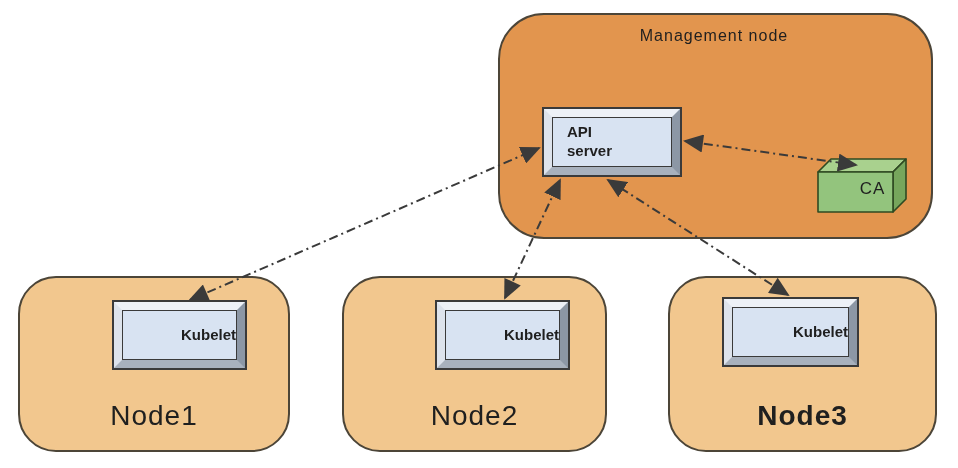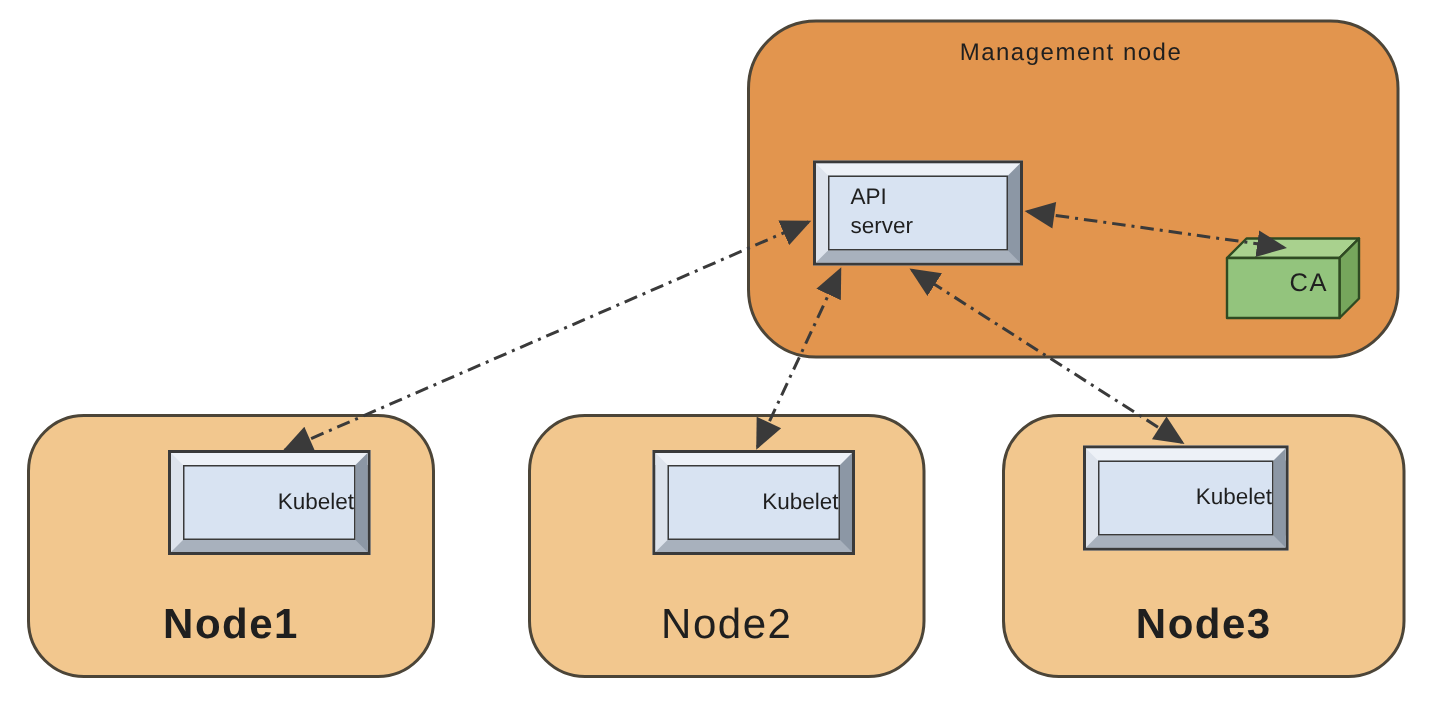--- a/index.html
+++ b/index.html
@@ -23,22 +23,22 @@
   .mgmt {
     left: 498px; top: 13px; width: 435px; height: 226px;
     background: var(--management-fill, #e2954e);
     border-radius: 46px;
   }
   .node {
     background: var(--node-fill, #f2c78e);
     border-radius: 38px;
     border-color: var(--node-border, #4c4538);
   }
-  .node1 { left: 18px;  top: 276px; width: 272px; height: 176px; font-weight: bold; }
-  .node2 { left: 342px; top: 276px; width: 265px; height: 176px; margin-left: 10px; }
+  .node1 { left: 18px;  top: 276px; width: 272px; height: 176px; }
+  .node2 { left: 342px; top: 276px; width: 265px; height: 176px; }
   .node3 { left: 668px; top: 276px; width: 269px; height: 176px; font-weight: bold; }
 
   .mgmt-title {
     position: absolute;
     left: 594px; top: 26px; width: 240px;
     text-align: center;
     font-size: 16px;
     letter-spacing: 1px;
     line-height: 1.25;
     color: var(--text, #1f1f1f);
@@ -53,20 +53,21 @@
     letter-spacing: 1px;
     color: var(--text, #1f1f1f);
   }
 
   
   .bevel {
     position: absolute;
     border: 2px solid var(--component-border, #3a3a3a);
     background: #c8d0da;
     z-index: 3;
+    font-weight: bold;
   }
   .bevel-frame {
     width: 100%; height: 100%;
     border-style: solid;
     border-width: 8px;
     border-color: #edf1f7 #8c97a5 #a8b1bd #dde3ec;
   }
   .bevel-face {
     width: 100%; height: 100%;
     background: var(--component-face, #d8e3f2);

